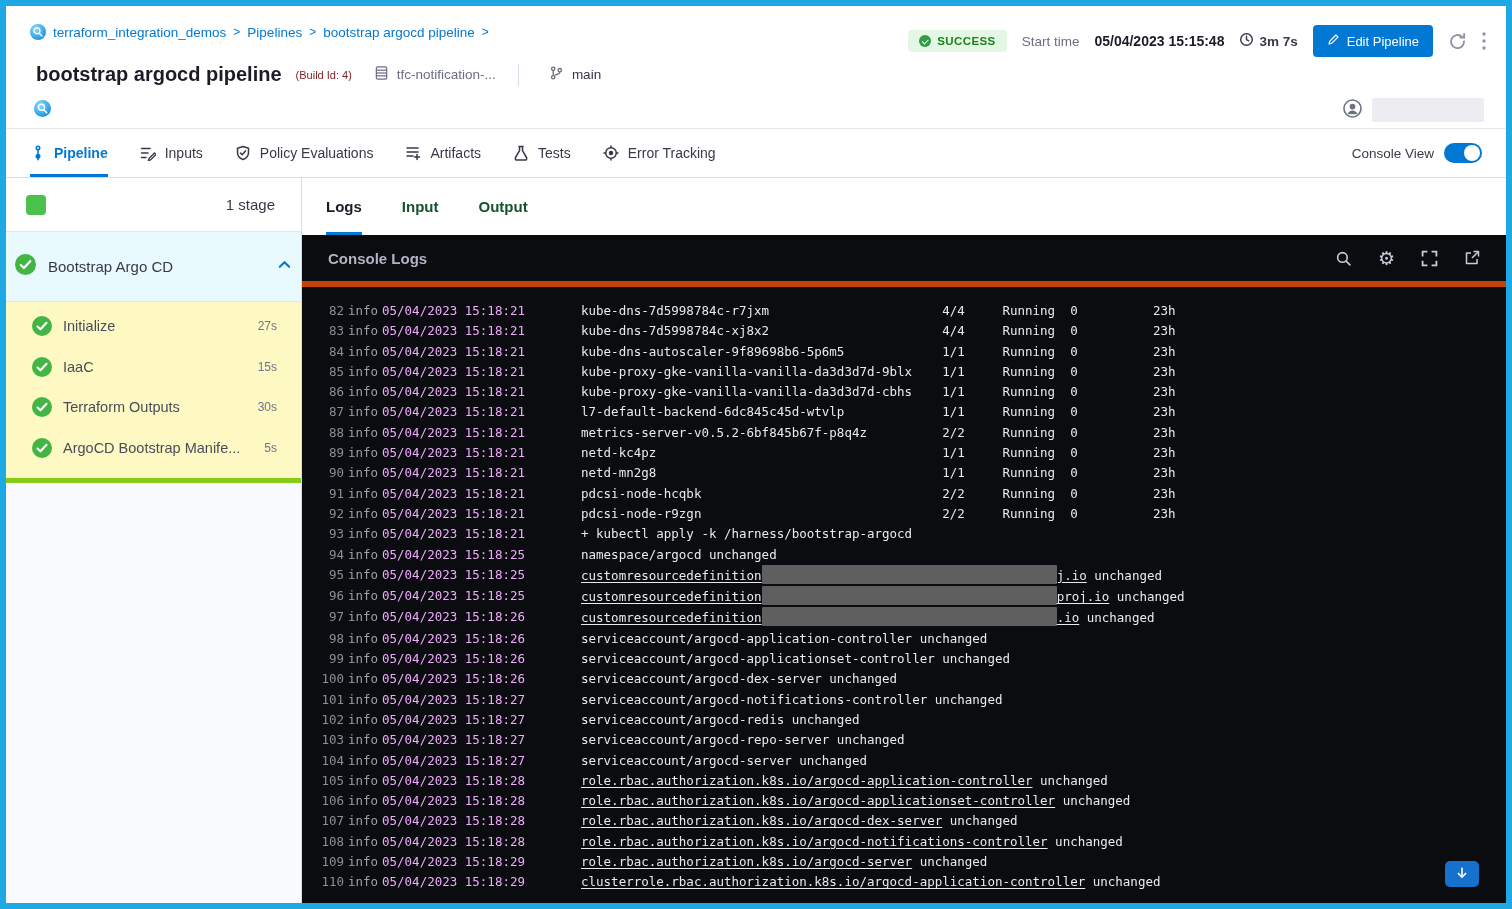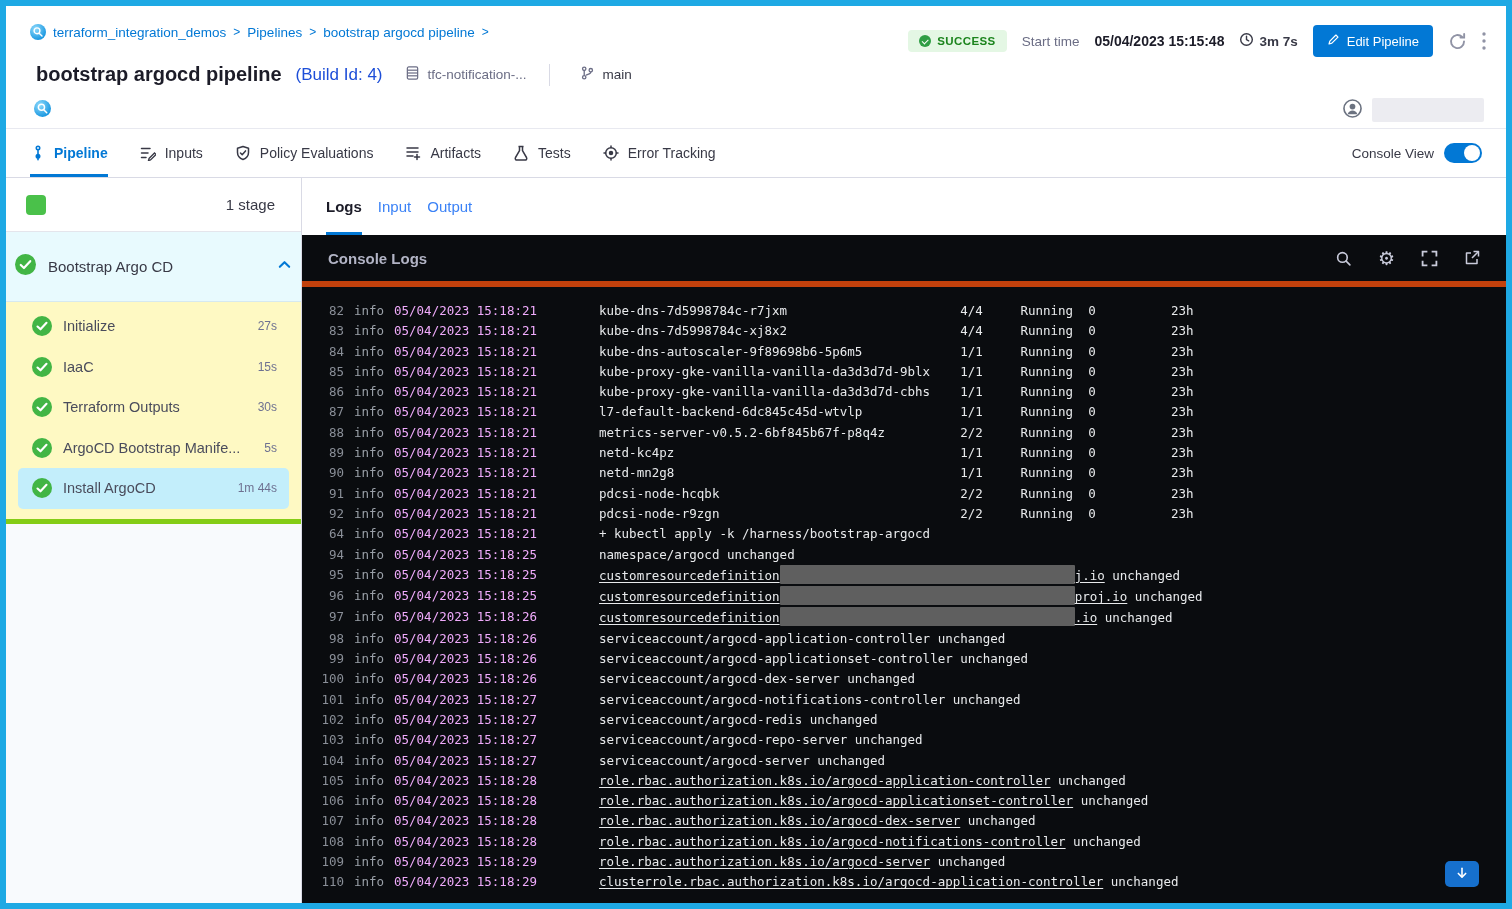--- a/index.html
+++ b/index.html
@@ -15,21 +15,21 @@
   .badge { display: flex; align-items: center; gap: 6px; background: #e4f7e4; color: #1b841d; font-size: 11.5px; font-weight: 700; letter-spacing: .4px; padding: 5px 11px; border-radius: 4px; }
   .badge-dot { width: 12px; height: 12px; border-radius: 50%; background: #2f9e44; position: relative; }
   .badge-dot::after { content: ""; position: absolute; left: 3px; top: 3.5px; width: 5px; height: 2.5px; border-left: 1.6px solid #fff; border-bottom: 1.6px solid #fff; transform: rotate(-45deg); }
   .start-label { color: #6b6d85; font-size: 13.5px; }
   .start-value { color: #1c1c28; font-size: 14px; font-weight: 700; }
   .dur { display: flex; align-items: center; gap: 5px; color: #383946; font-size: 13.5px; font-weight: 600; }
   .btn-primary { display: flex; align-items: center; gap: 7px; background: #0278d5; color: #fff; font-size: 13px; font-weight: 500; padding: 8px 14px; border-radius: 4px; border: none; cursor: pointer; }
   .icon-btn { background: none; border: none; cursor: pointer; display: flex; align-items: center; }
   .title-row { position: absolute; top: 57px; left: 30px; display: flex; align-items: center; gap: 14px; }
   .pipeline-title { font-size: 20px; font-weight: 700; color: #1c1c28; }
-  .build-id { font-size: 17px; color: #1d4ed8; }
+  .build-id { font-size: 11px; color: #7f1d1d; }
   .meta-chunk { display: flex; align-items: center; gap: 8px; font-size: 13.5px; color: #6b6d85; margin-left: 8px; }
   .vdiv { width: 1px; height: 22px; background: #d9dae5; margin: 0 8px; }
   .branch-name { color: #383946; }
   .module-row { position: absolute; top: 94px; left: 28px; }
   .user-row { position: absolute; top: 92px; right: 22px; display: flex; align-items: center; gap: 10px; }
   .redacted-bar { width: 112px; height: 24px; background: #ececf1; border-radius: 2px; }
 
   
   .tabbar { height: 50px; border-top: 1px solid #e8e9f0; border-bottom: 1px solid #d9dae5; display: flex; align-items: stretch; padding: 0 24px; background: #fff; }
   .tabs { display: flex; gap: 32px; }
@@ -49,32 +49,32 @@
   .stage-header { height: 70px; background: #e8fafe; display: flex; align-items: center; gap: 12px; padding: 0 9px; border-bottom: 1px solid #d6e9ef; }
   .stage-name { font-size: 15px; font-weight: 500; color: #383946; flex: 1; }
   .steps { background: #fef9c3; padding: 4px 0 10px; border-bottom: 5px solid #84cc16; }
   .step { height: 40.5px; margin: 0 12px; padding: 0 12px 0 14px; display: flex; align-items: center; gap: 11px; border-radius: 5px; cursor: pointer; }
   .step.selected { background: #c3eefb; }
   .step-label { flex: 1; font-size: 14.5px; color: #4a4c5c; white-space: nowrap; overflow: hidden; }
   .step-duration { font-size: 12px; color: #6e7191; }
   .sidebar-filler { flex: 1; background: #f8fafd; }
 
   .main { flex: 1; display: flex; flex-direction: column; min-width: 0; }
-  .logtabs { height: 57px; background: #fff; display: flex; gap: 16px; padding: 0 24px; }
-  .logtab { display: flex; align-items: center; font-size: 15px; color: #3b82f6; border-bottom: 3px solid transparent; padding-top: 3px; cursor: pointer; }
+  .logtabs { height: 57px; background: #fff; display: flex; gap: 40px; padding: 0 24px; }
+  .logtab { display: flex; align-items: center; font-size: 15px; color: #14532d; border-bottom: 3px solid transparent; padding-top: 3px; cursor: pointer; font-weight: bold; }
   .logtab.active { font-weight: 700; color: #1c1c28; border-bottom-color: #0278d5; }
 
   
   .console { flex: 1; background: #0a0c0f; position: relative; overflow: hidden; display: flex; flex-direction: column; }
   .console-header { height: 52px; flex: none; display: flex; align-items: center; padding: 0 26px; border-bottom: 6px solid #c2410c; }
   .console-title { font-size: 15px; font-weight: 700; color: #b2b4c5; }
   .console-tools { margin-left: auto; display: flex; align-items: center; gap: 26px; }
   .gear-glyph { color: #c9cbdb; font-size: 19px; line-height: 1; font-family: "DejaVu Sans", sans-serif; }
   .loglines { flex: 1; padding: 14px 0 0 16px; font-family: "DejaVu Sans Mono", monospace; font-size: 12.5px; overflow: hidden; }
-  .logline { display: grid; grid-template-columns: 26px 30px 143px 1fr; column-gap: 10px; line-height: 20.3px; white-space: pre; }
+  .logline { display: grid; grid-template-columns: 26px 30px 143px 1fr; column-gap: 4px; line-height: 20.3px; white-space: pre; }
   .ln { color: #8a8f98; text-align: right; }
   .lv { color: #9aa0a8; }
   .lt { color: #f0abfc; }
   .lm { color: #e8eaec; padding-left: 52px; }
   .loglink { text-decoration: underline; text-underline-offset: 2px; cursor: pointer; color: #e8eaec; }
   .redact { display: inline-block; width: 295px; height: 19px; background: #5f5f5f; border-radius: 1px; vertical-align: -4px; }
   .scrollbtn { position: absolute; right: 27px; bottom: 16px; width: 34px; height: 26px; border-radius: 5px; background: #1670cd; border: none; display: flex; align-items: center; justify-content: center; cursor: pointer; }
 </style>
 </head>
 <body>
@@ -308,30 +308,20 @@
           </div>
           <div class="step">
             <span style="display: flex;">
               <svg width="20" height="20" viewBox="0 0 20 20">
                 <circle cx="10" cy="10" r="10" fill="#42b545"></circle>
                 <polyline points="5.5,10.5 8.5,13.3 14.5,6.8" fill="none" stroke="#fff" stroke-width="2.1" stroke-linecap="round" stroke-linejoin="round"></polyline>
               </svg>
             </span>
             <span class="step-label">ArgoCD Bootstrap Manife...</span>
             <span class="step-duration">5s</span>
-          </div>
-          <div class="step selected">
-            <span style="display: flex;">
-              <svg width="20" height="20" viewBox="0 0 20 20">
-                <circle cx="10" cy="10" r="10" fill="#42b545"></circle>
-                <polyline points="5.5,10.5 8.5,13.3 14.5,6.8" fill="none" stroke="#fff" stroke-width="2.1" stroke-linecap="round" stroke-linejoin="round"></polyline>
-              </svg>
-            </span>
-            <span class="step-label">Install ArgoCD</span>
-            <span class="step-duration">1m 44s</span>
           </div>
         </div>
       <div class="sidebar-filler"></div>
     </aside>
 
     <main class="main">
       <div class="logtabs" id="logtabs">
           <div class="logtab active">Logs</div>
           <div class="logtab">Input</div>
           <div class="logtab">Output</div>
@@ -372,21 +362,21 @@
             <div class="logline"><span class="ln">83</span><span class="lv">info</span><span class="lt">05/04/2023 15:18:21</span><span class="lm">kube-dns-7d5998784c-xj8x2                       4/4     Running  0          23h</span></div>
             <div class="logline"><span class="ln">84</span><span class="lv">info</span><span class="lt">05/04/2023 15:18:21</span><span class="lm">kube-dns-autoscaler-9f89698b6-5p6m5             1/1     Running  0          23h</span></div>
             <div class="logline"><span class="ln">85</span><span class="lv">info</span><span class="lt">05/04/2023 15:18:21</span><span class="lm">kube-proxy-gke-vanilla-vanilla-da3d3d7d-9blx    1/1     Running  0          23h</span></div>
             <div class="logline"><span class="ln">86</span><span class="lv">info</span><span class="lt">05/04/2023 15:18:21</span><span class="lm">kube-proxy-gke-vanilla-vanilla-da3d3d7d-cbhs    1/1     Running  0          23h</span></div>
             <div class="logline"><span class="ln">87</span><span class="lv">info</span><span class="lt">05/04/2023 15:18:21</span><span class="lm">l7-default-backend-6dc845c45d-wtvlp             1/1     Running  0          23h</span></div>
             <div class="logline"><span class="ln">88</span><span class="lv">info</span><span class="lt">05/04/2023 15:18:21</span><span class="lm">metrics-server-v0.5.2-6bf845b67f-p8q4z          2/2     Running  0          23h</span></div>
             <div class="logline"><span class="ln">89</span><span class="lv">info</span><span class="lt">05/04/2023 15:18:21</span><span class="lm">netd-kc4pz                                      1/1     Running  0          23h</span></div>
             <div class="logline"><span class="ln">90</span><span class="lv">info</span><span class="lt">05/04/2023 15:18:21</span><span class="lm">netd-mn2g8                                      1/1     Running  0          23h</span></div>
             <div class="logline"><span class="ln">91</span><span class="lv">info</span><span class="lt">05/04/2023 15:18:21</span><span class="lm">pdcsi-node-hcqbk                                2/2     Running  0          23h</span></div>
             <div class="logline"><span class="ln">92</span><span class="lv">info</span><span class="lt">05/04/2023 15:18:21</span><span class="lm">pdcsi-node-r9zgn                                2/2     Running  0          23h</span></div>
-            <div class="logline"><span class="ln">64</span><span class="lv">info</span><span class="lt">05/04/2023 15:18:21</span><span class="lm">+ kubectl apply -k /harness/bootstrap-argocd</span></div>
+            <div class="logline"><span class="ln">93</span><span class="lv">info</span><span class="lt">05/04/2023 15:18:21</span><span class="lm">+ kubectl apply -k /harness/bootstrap-argocd</span></div>
             <div class="logline"><span class="ln">94</span><span class="lv">info</span><span class="lt">05/04/2023 15:18:25</span><span class="lm">namespace/argocd unchanged</span></div>
             <div class="logline"><span class="ln">95</span><span class="lv">info</span><span class="lt">05/04/2023 15:18:25</span><span class="lm"><span class="loglink">customresourcedefinition</span><span class="redact" style="width: 295px;"></span><span class="loglink">j.io</span> unchanged</span></div>
             <div class="logline"><span class="ln">96</span><span class="lv">info</span><span class="lt">05/04/2023 15:18:25</span><span class="lm"><span class="loglink">customresourcedefinition</span><span class="redact" style="width: 295px;"></span><span class="loglink">proj.io</span> unchanged</span></div>
             <div class="logline"><span class="ln">97</span><span class="lv">info</span><span class="lt">05/04/2023 15:18:26</span><span class="lm"><span class="loglink">customresourcedefinition</span><span class="redact" style="width: 295px;"></span><span class="loglink">.io</span> unchanged</span></div>
             <div class="logline"><span class="ln">98</span><span class="lv">info</span><span class="lt">05/04/2023 15:18:26</span><span class="lm">serviceaccount/argocd-application-controller unchanged</span></div>
             <div class="logline"><span class="ln">99</span><span class="lv">info</span><span class="lt">05/04/2023 15:18:26</span><span class="lm">serviceaccount/argocd-applicationset-controller unchanged</span></div>
             <div class="logline"><span class="ln">100</span><span class="lv">info</span><span class="lt">05/04/2023 15:18:26</span><span class="lm">serviceaccount/argocd-dex-server unchanged</span></div>
             <div class="logline"><span class="ln">101</span><span class="lv">info</span><span class="lt">05/04/2023 15:18:27</span><span class="lm">serviceaccount/argocd-notifications-controller unchanged</span></div>
             <div class="logline"><span class="ln">102</span><span class="lv">info</span><span class="lt">05/04/2023 15:18:27</span><span class="lm">serviceaccount/argocd-redis unchanged</span></div>
             <div class="logline"><span class="ln">103</span><span class="lv">info</span><span class="lt">05/04/2023 15:18:27</span><span class="lm">serviceaccount/argocd-repo-server unchanged</span></div>

